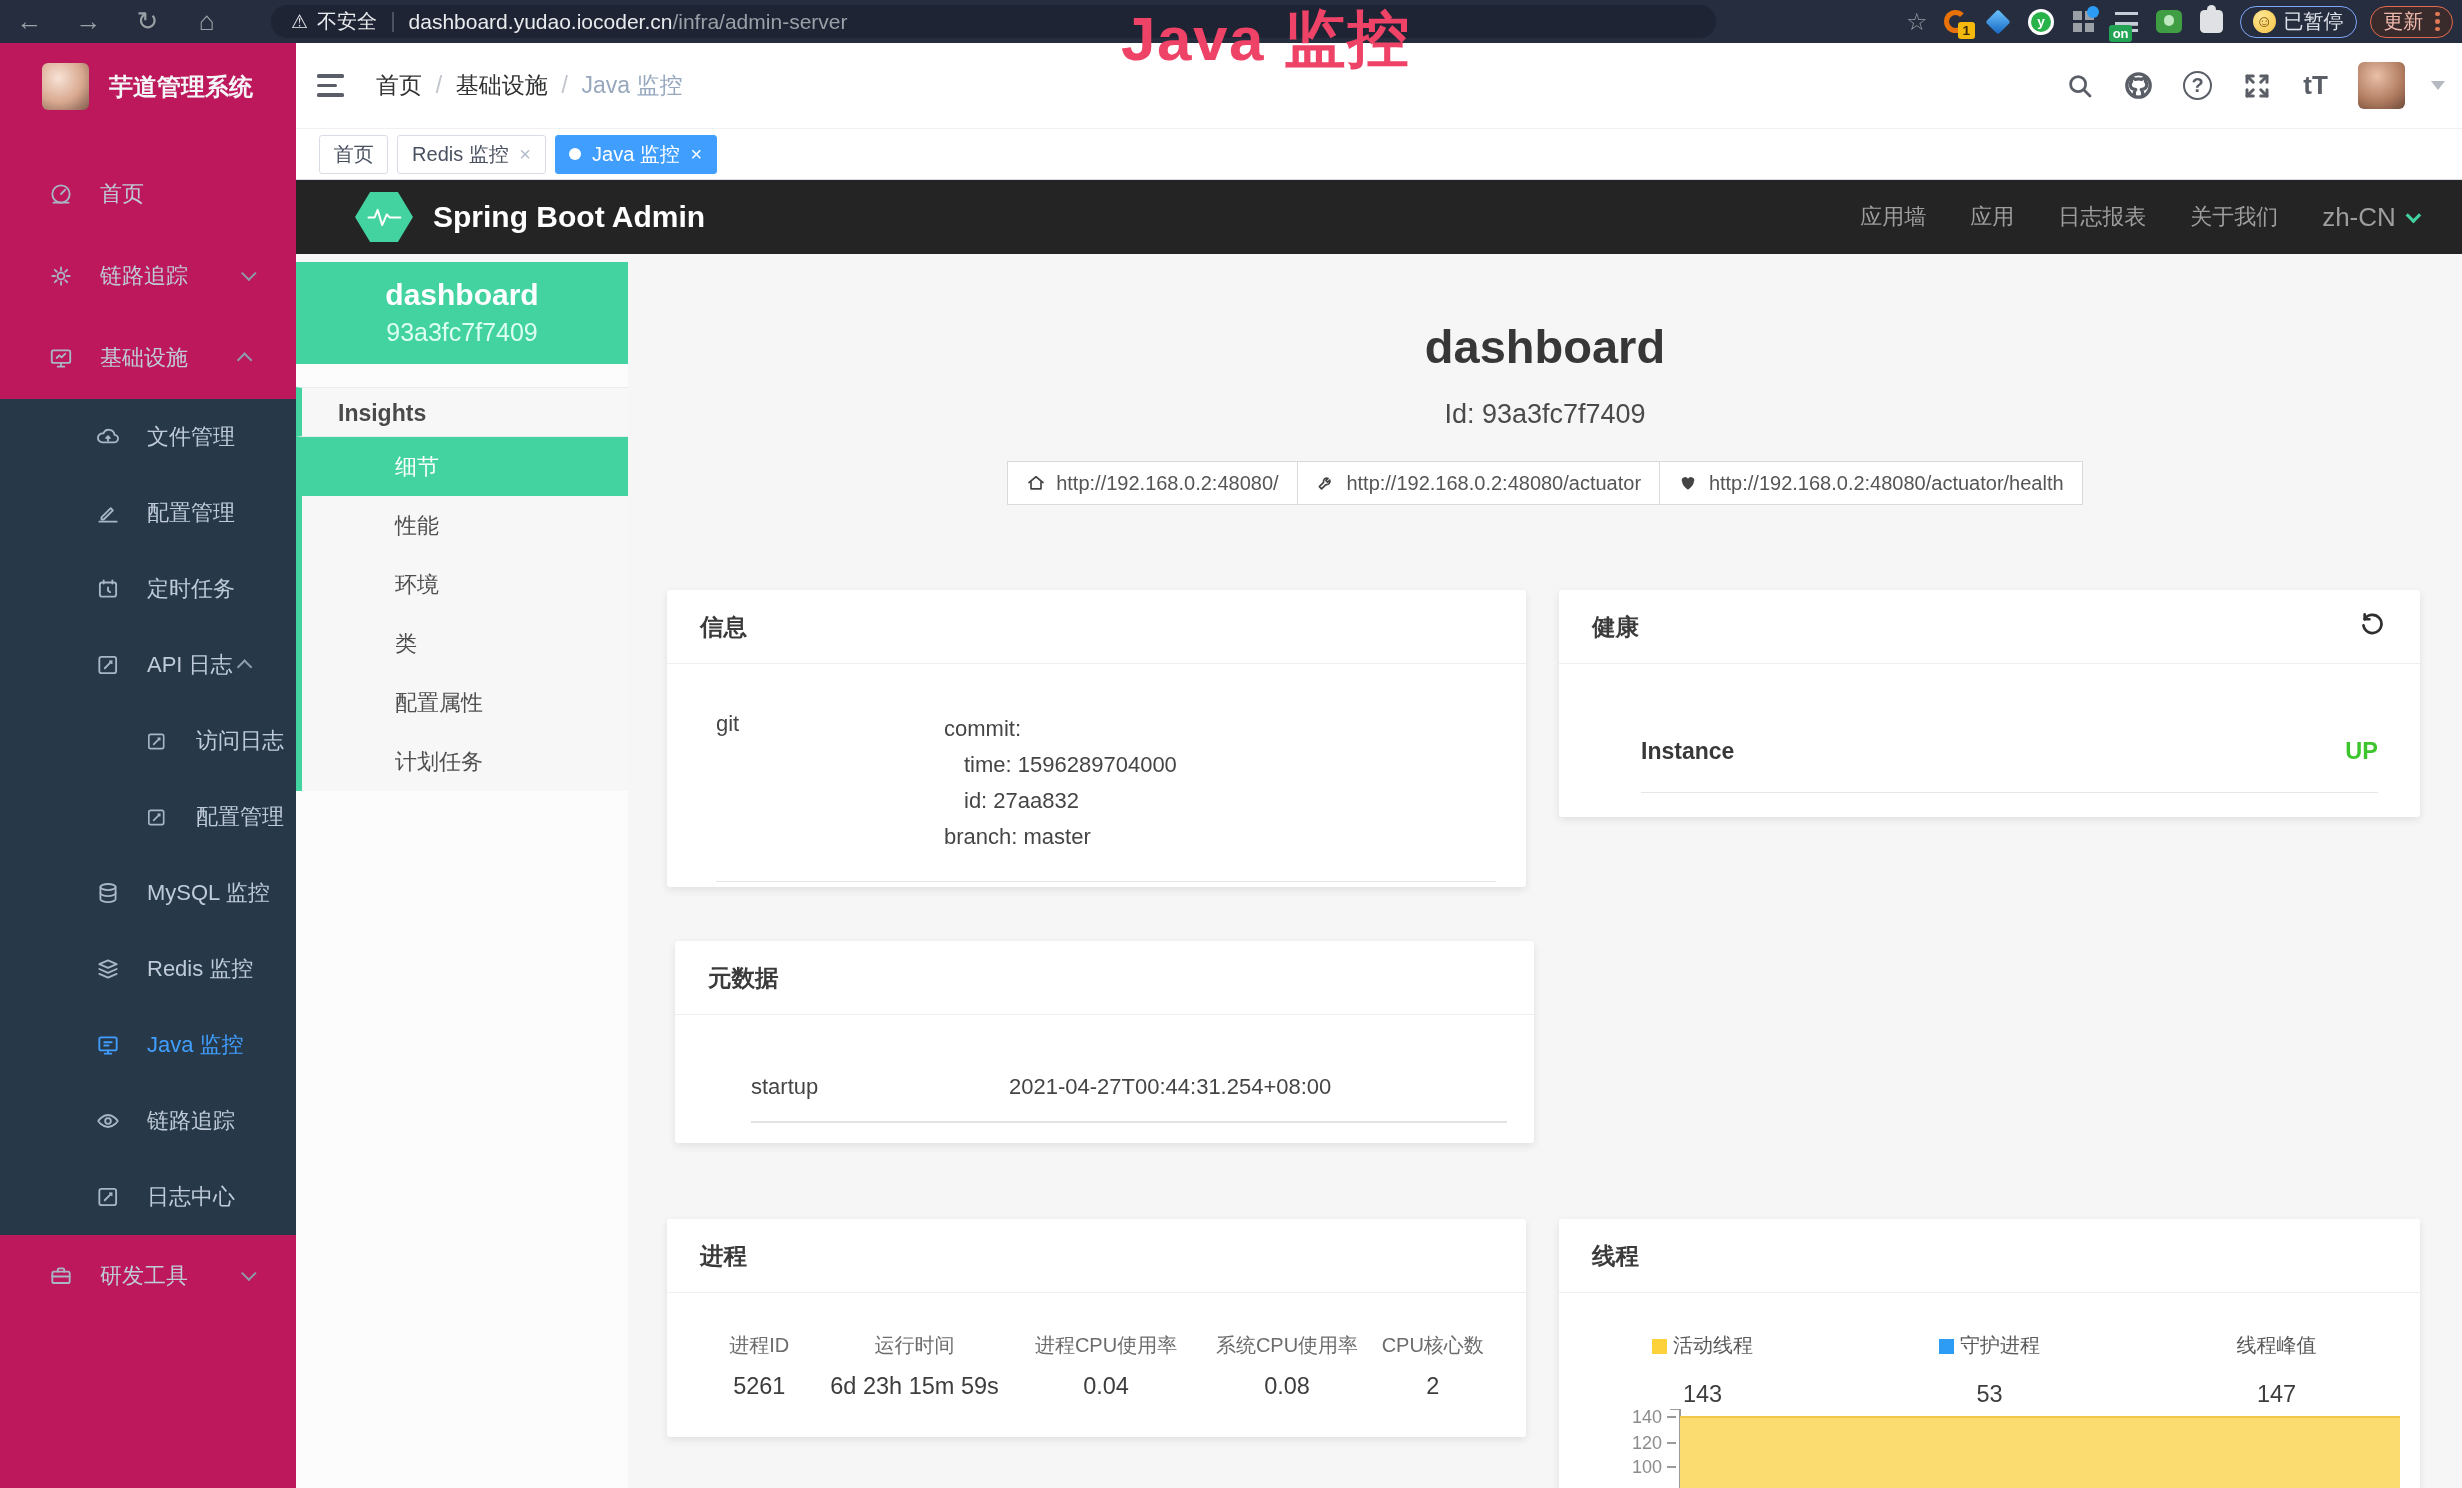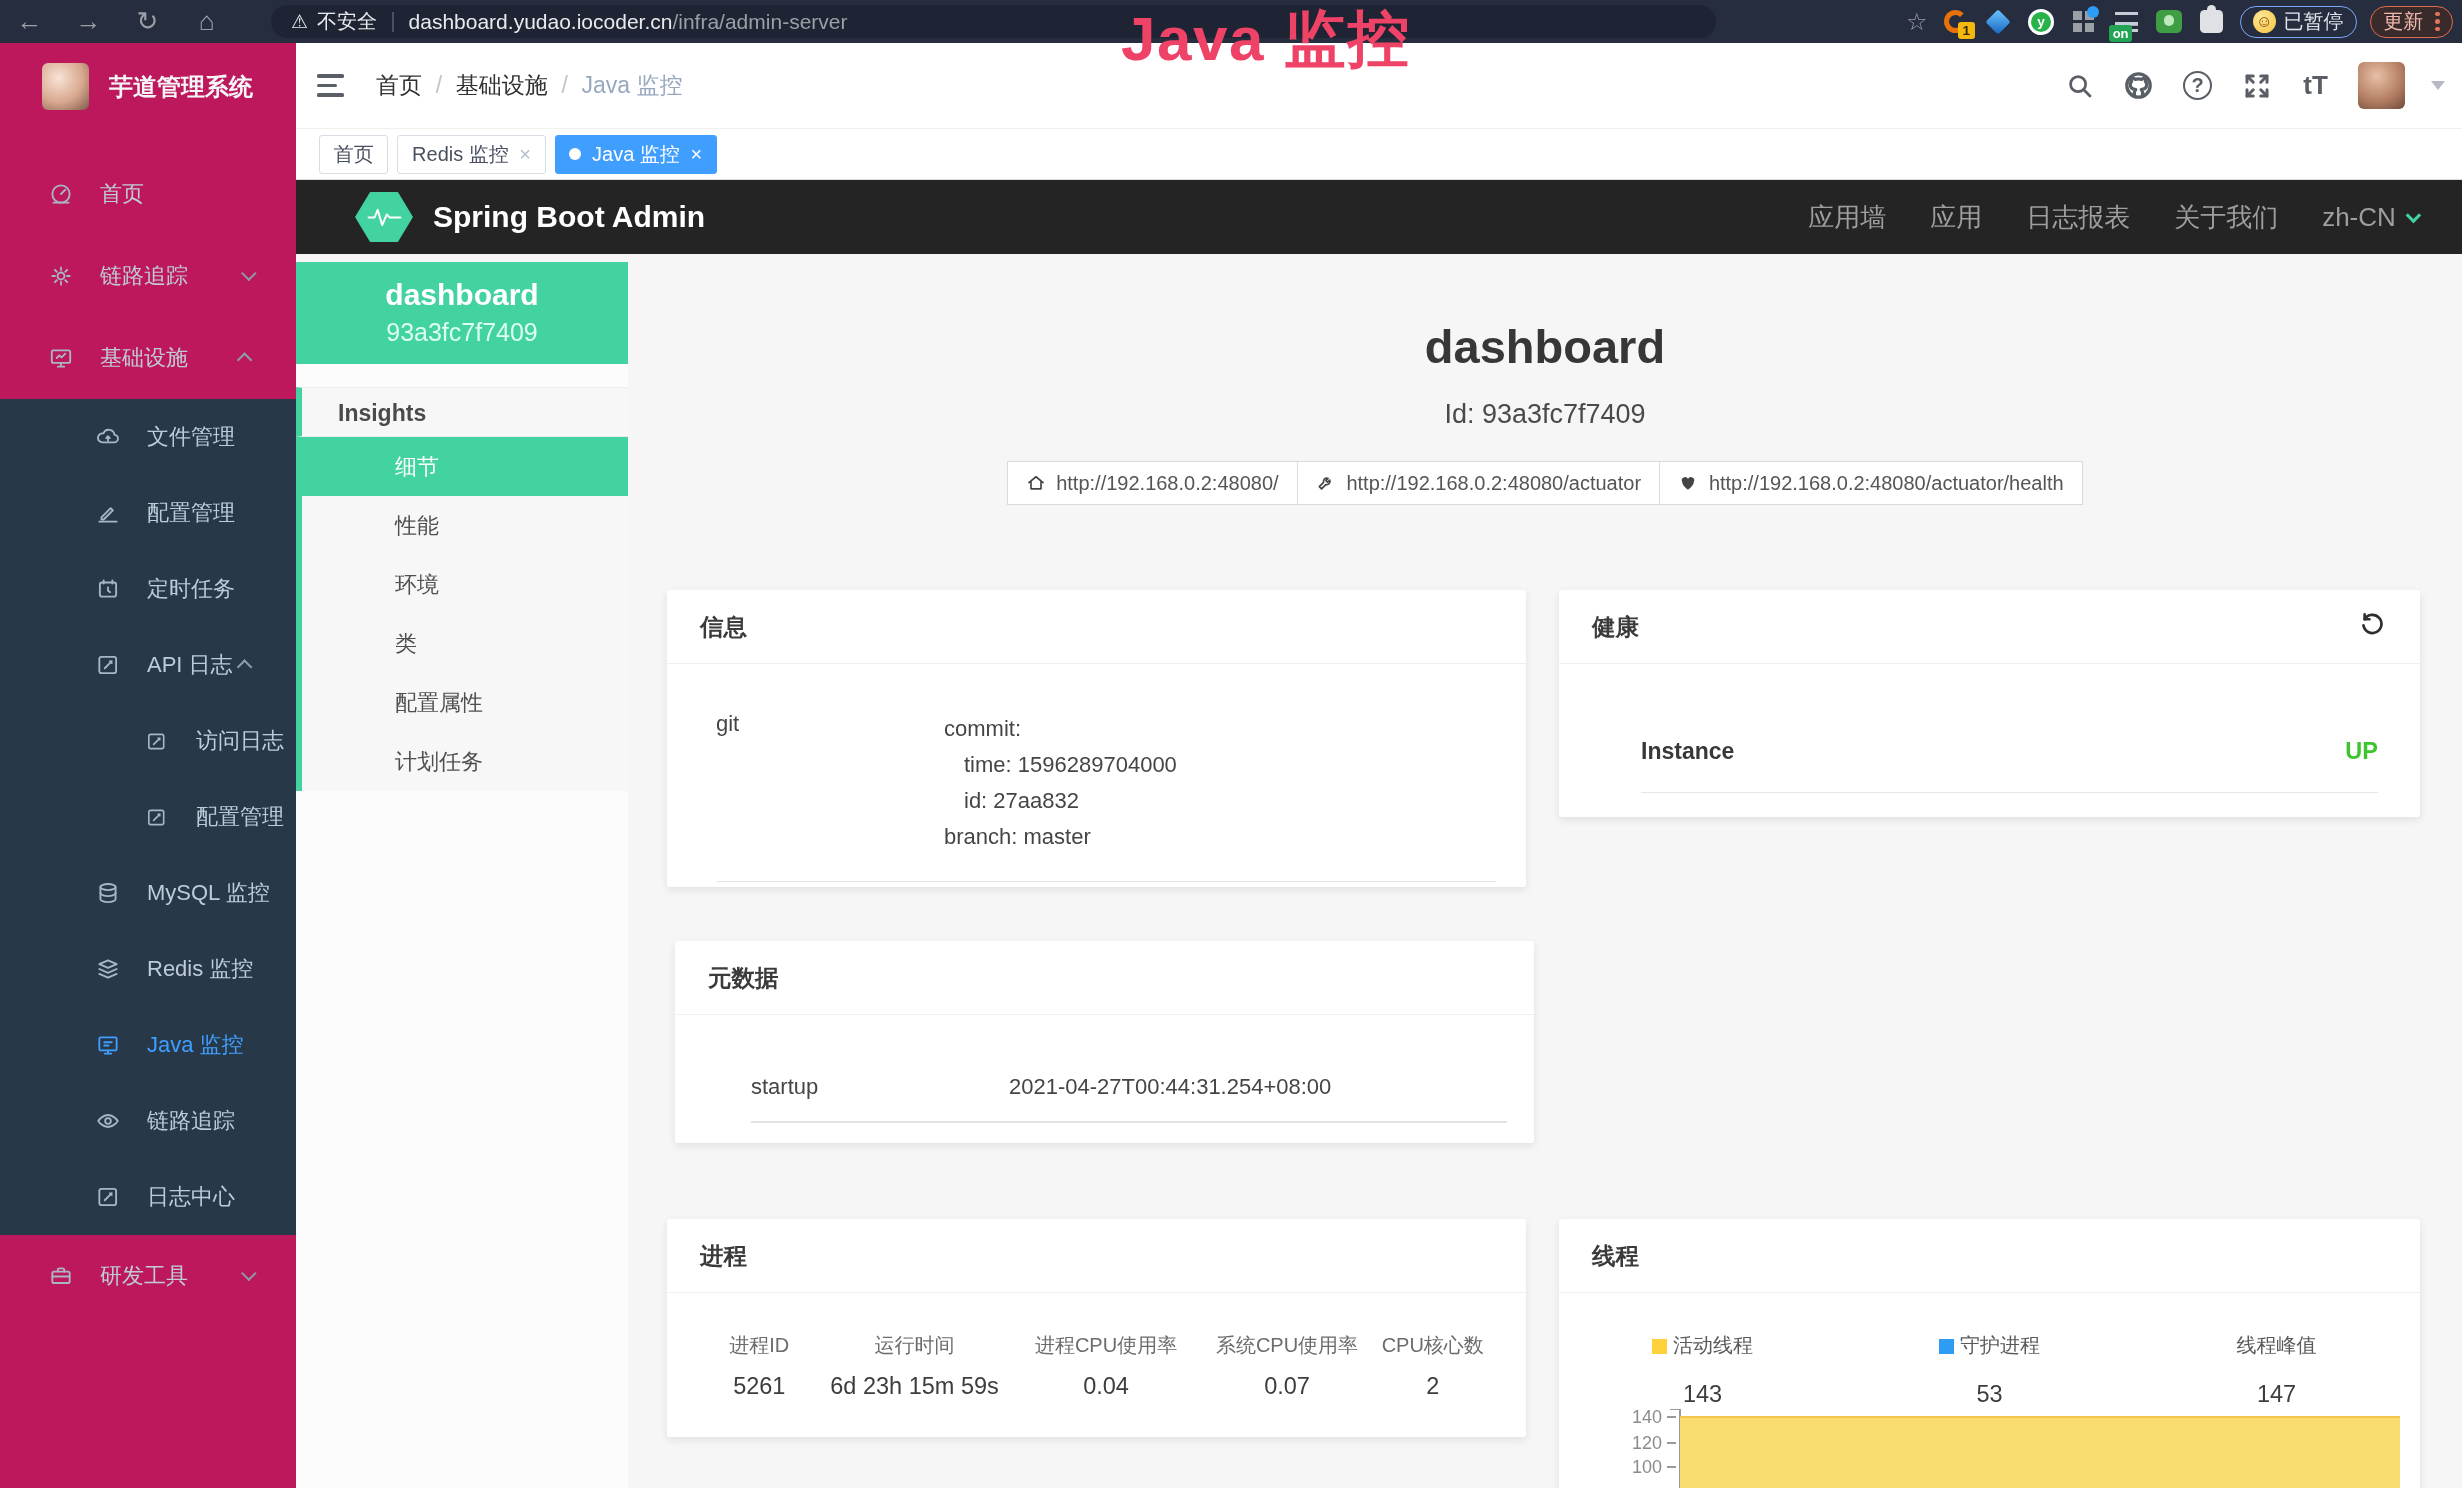--- a/index.html
+++ b/index.html
@@ -106,21 +106,21 @@
   .tab.active .x { color:#fff; }
 
   
   #sba-header { position:absolute; left:296px; top:180px; width:2167px; height:74px; background:#242424;
                 display:flex; align-items:center; }
   .sba-logo { margin-left:59px; width:58px; height:50px; background:#42d3a0;
               clip-path:polygon(26% 0,74% 0,100% 50%,74% 100%,26% 100%,0 50%);
               display:flex; align-items:center; justify-content:center; }
   .sba-brand { margin-left:20px; color:#fff; font-size:30px; font-weight:600; }
   .sba-nav { margin-left:auto; margin-right:46px; display:flex; align-items:center; gap:44px; }
-  .sba-nav .ni { color:#9e9e9e; font-size:26px; cursor:pointer; }
+  .sba-nav .ni { color:#9e9e9e; font-size:22px; cursor:pointer; }
   .locale { display:flex; align-items:center; gap:10.6px; color:#9e9e9e; font-size:26px; cursor:pointer; }
   .gchev { width:10.6px; height:10.6px; border-right:3px solid #42d3a0; border-bottom:3px solid #42d3a0;
            transform:rotate(45deg) translateY(-3px); }
 
   
   #sba-sidebar { position:absolute; left:296px; top:262px; width:332px; height:1227px; background:#fcfcfc; }
   .sba-instance { height:102px; background:#42d3a0; text-align:center; padding-top:12px; cursor:pointer; }
   .sba-instance .nm { color:#fff; font-size:30px; font-weight:bold; line-height:42px; }
   .sba-instance .id { color:#dcfff2; font-size:25px; line-height:33px; }
   .sba-sec-title { margin-top:23px; height:50px; line-height:50px; padding-left:36px; font-size:23px; font-weight:bold;
@@ -565,21 +565,21 @@
       <div class="pc pc1">进程ID</div>
       <div class="pc pc2">运行时间</div>
       <div class="pc pc3">进程CPU使用率</div>
       <div class="pc pc4">系统CPU使用率</div>
       <div class="pc pc5">CPU核心数</div>
     </div>
     <div class="pr-vals">
       <div class="pc pc1">5261</div>
       <div class="pc pc2">6d 23h 15m 59s</div>
       <div class="pc pc3">0.04</div>
-      <div class="pc pc4">0.07</div>
+      <div class="pc pc4">0.08</div>
       <div class="pc pc5">2</div>
     </div>
   </div>
 
   <div class="card" id="card-threads">
     <div class="card-h">线程</div>
     <div class="th-legend">
       <div class="lg">
         <span class="sq yellow"></span><span>活动线程</span>
       </div>

